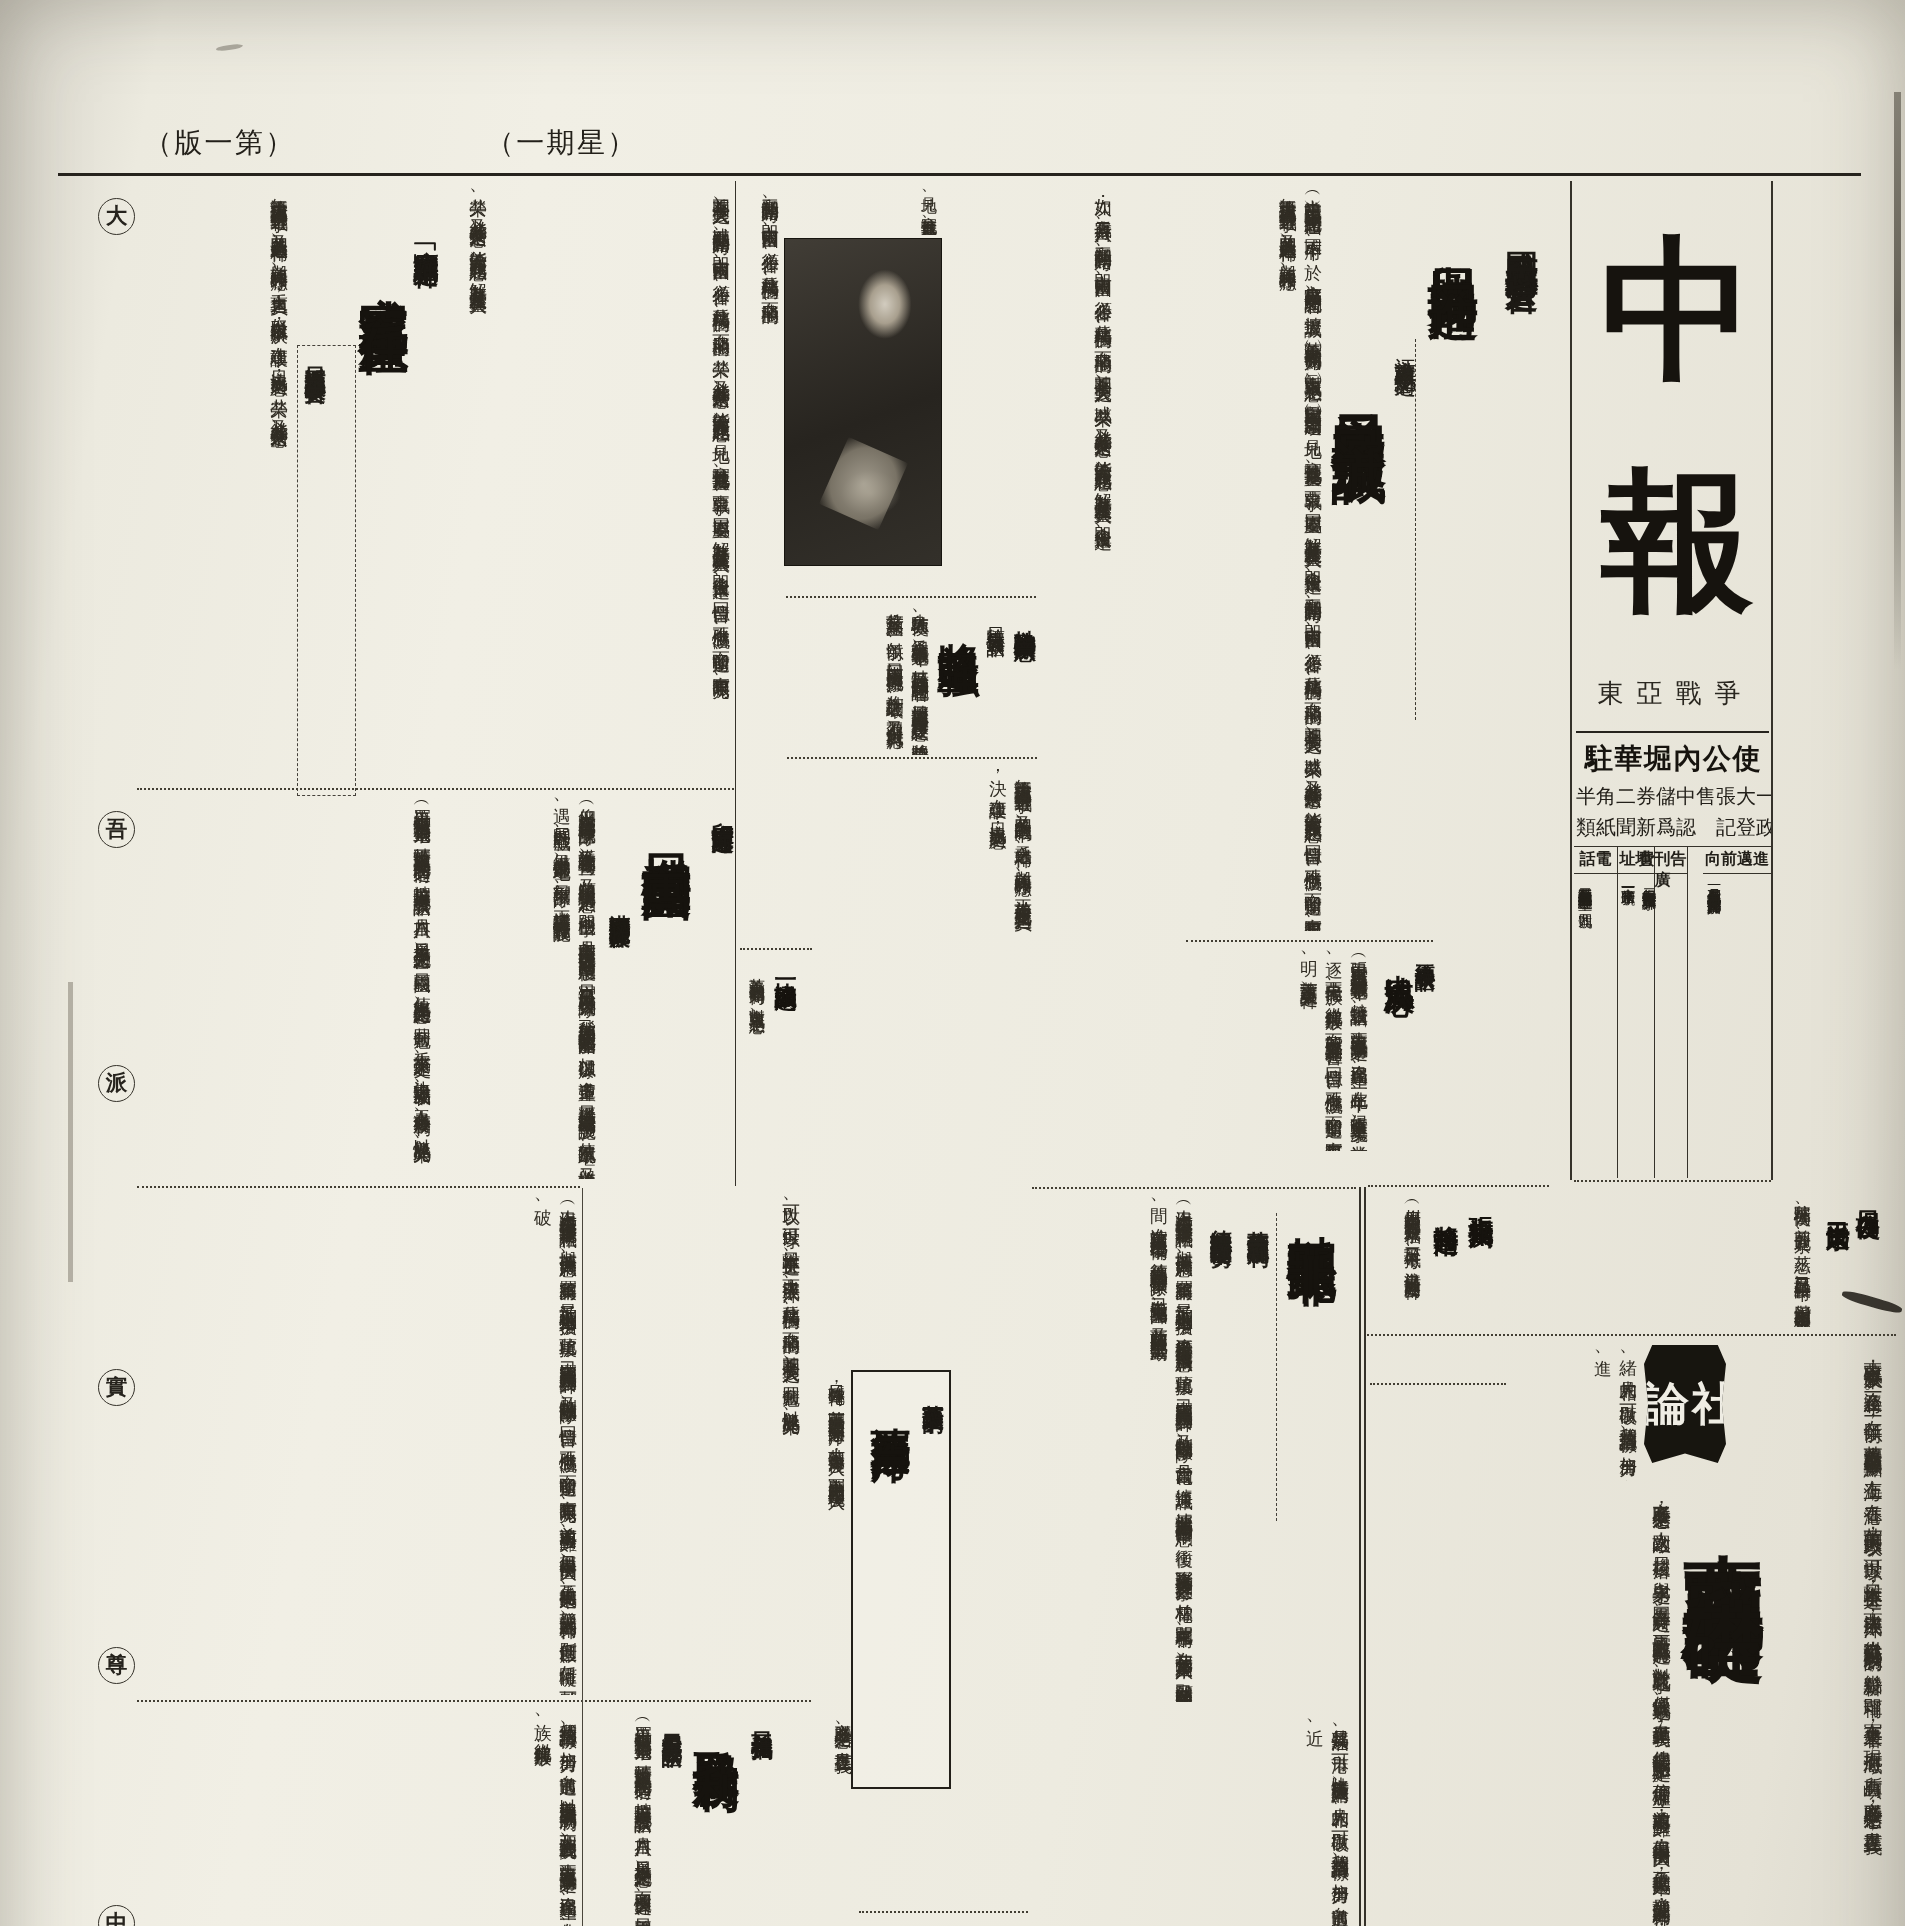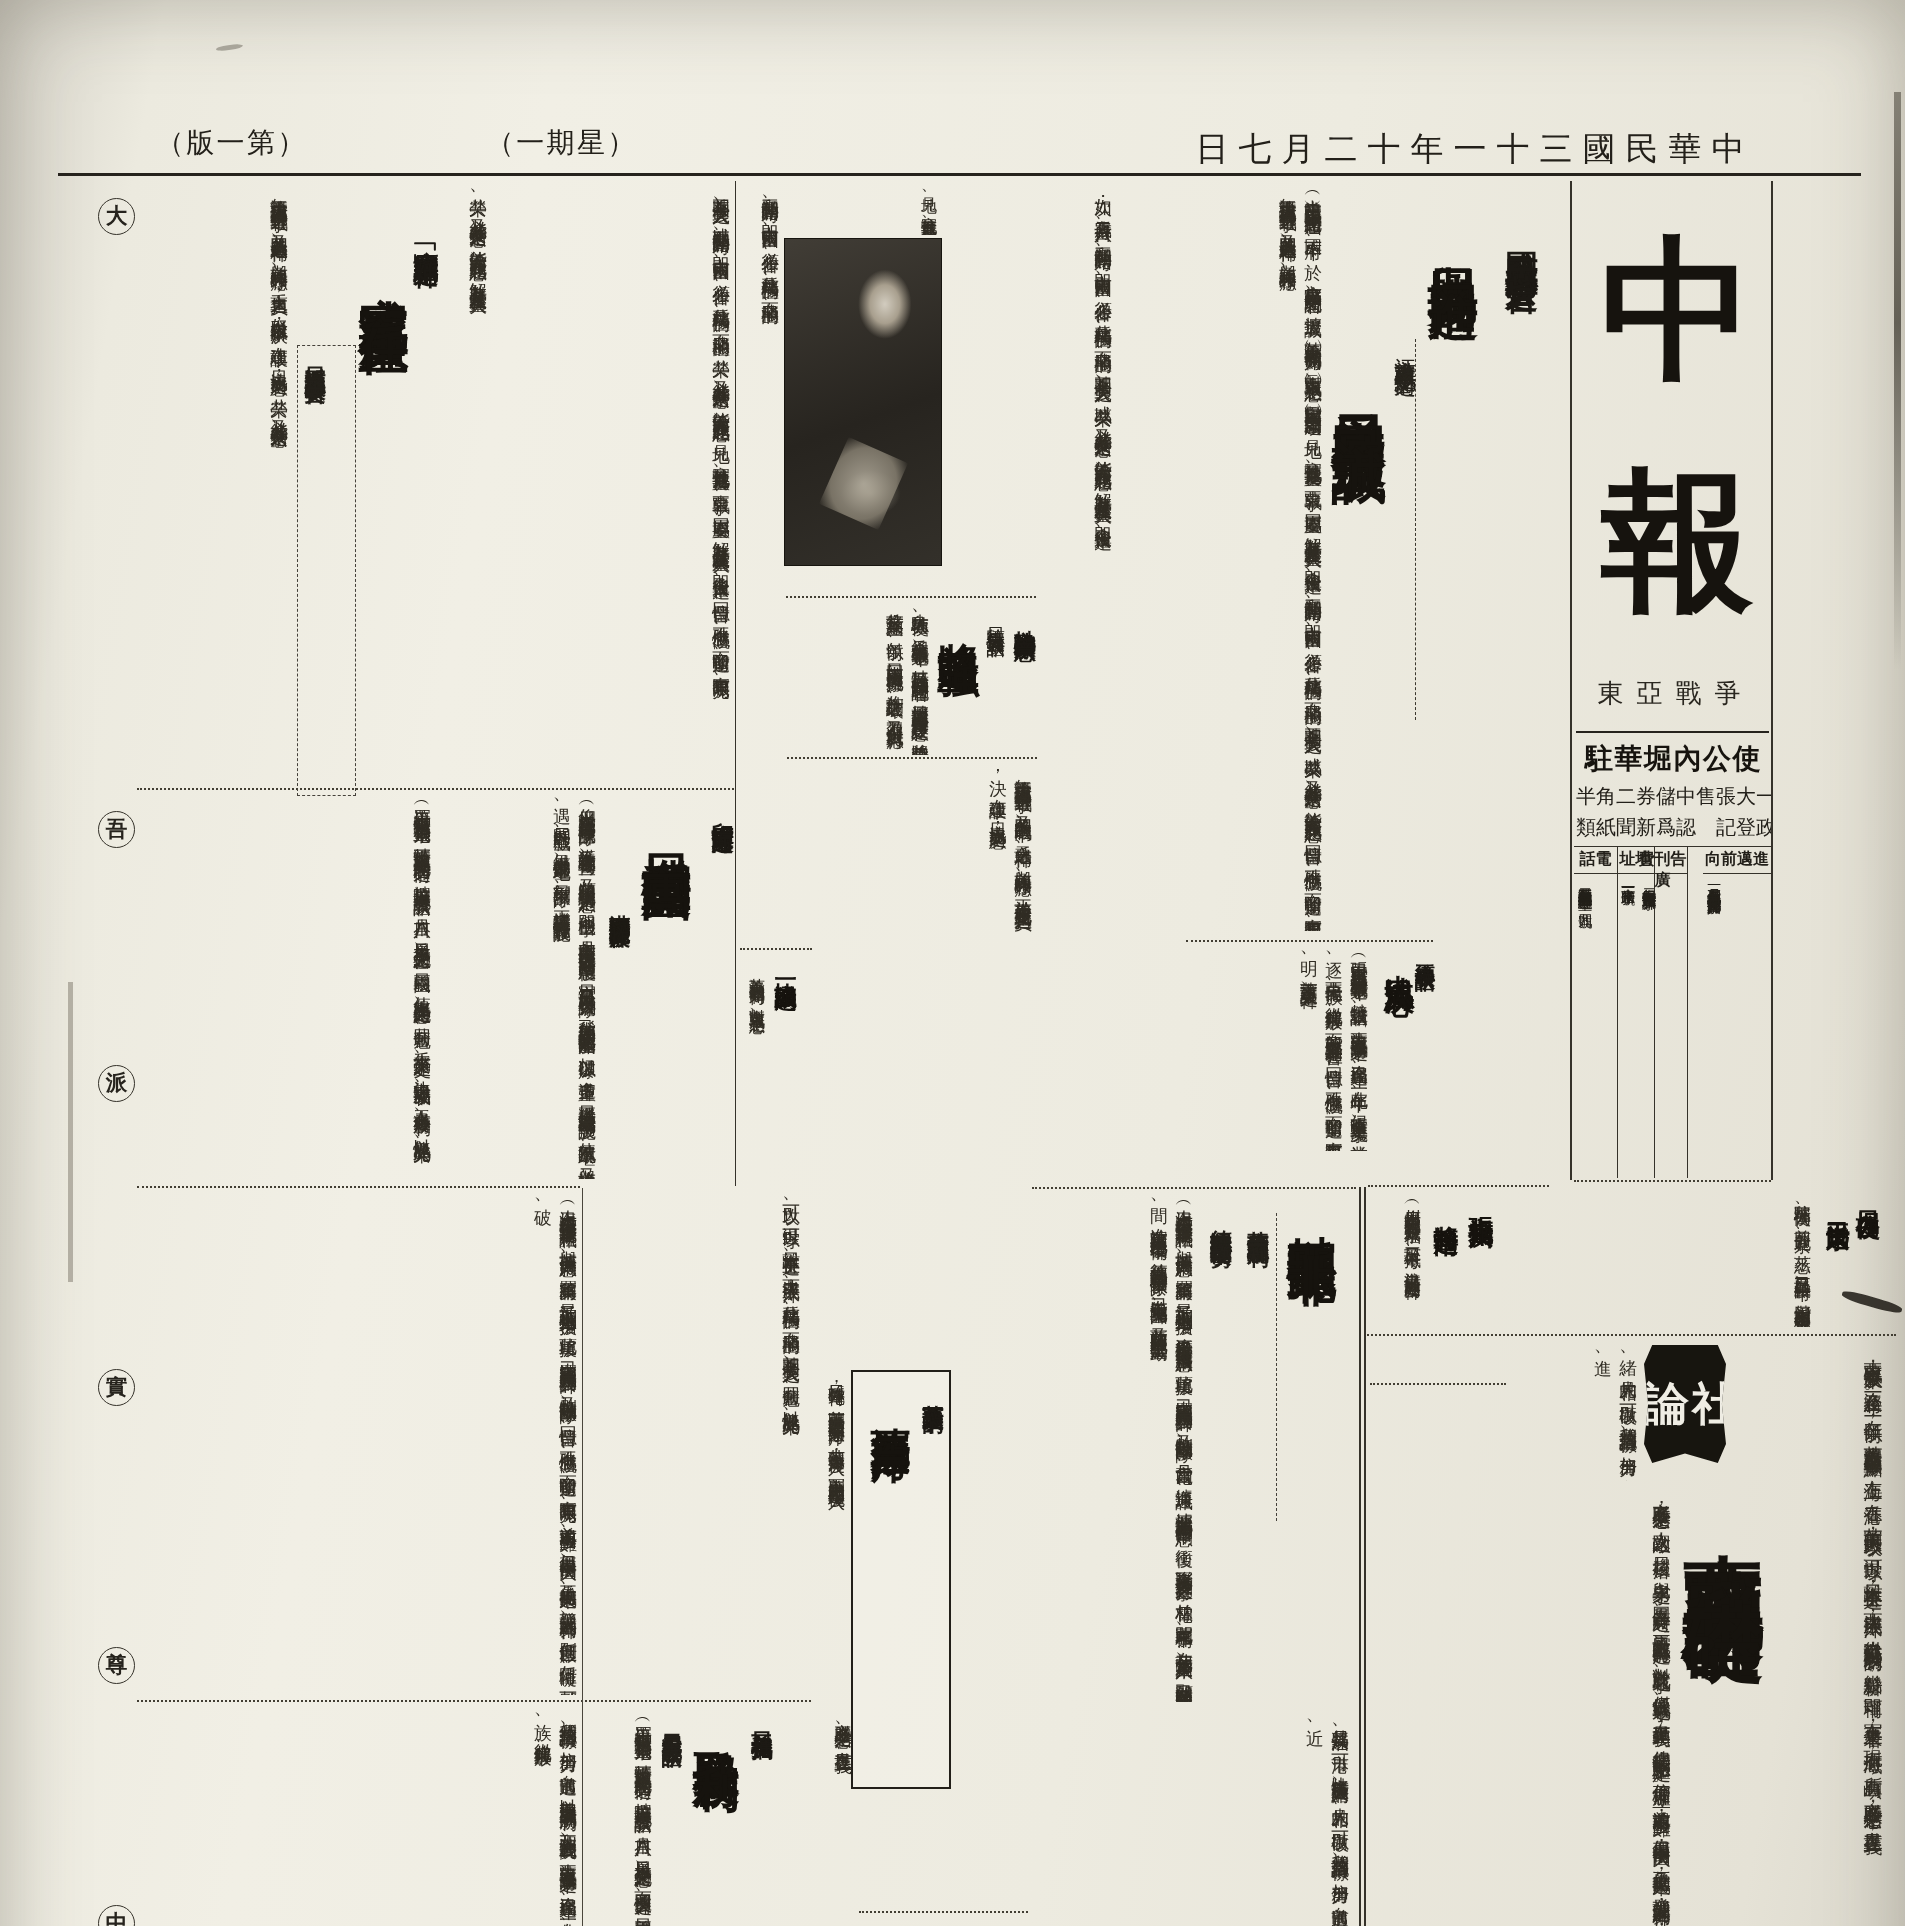--- a/index.html
+++ b/index.html
@@ -28,23 +28,22 @@
     radial-gradient(ellipse 37px 48px at 64% 20%,#d2ccbf 0%,#a89f8e 40%,rgba(60,56,48,0) 72%),
     radial-gradient(ellipse 46px 35px at 55% 78%,#8d887b 0%,rgba(60,56,48,0) 65%),
     linear-gradient(160deg,#413d36,#27241f 55%,#33302a);
     border:0.8px solid #17150f;}
 </style>
 </head>
 <body>
 
 <div id="page">
 
-  <div class="abs h" style="left:144px;top:124px;font-size:28px;letter-spacing:2.3px;margin-left:12px;">（版一第）</div>
+  <div class="abs h" style="left:144px;top:124px;font-size:28px;letter-spacing:2.3px;">（版一第）</div>
   <div class="abs h" style="left:486px;top:124px;font-size:28px;letter-spacing:2.3px;">（一期星）</div>
-  <div class="abs h" style="left:1136px;top:127px;width:678px;font-size:33px;letter-spacing:10px;text-align:center;">日七月二十年一十三國民華中</div>
   <div class="abs rule-h" style="left:58px;top:173px;width:1803px;"></div>
 
   <div class="abs rule-v" style="left:1570px;top:181px;height:999px;"></div>
   <div class="abs rule-v" style="left:1771px;top:181px;height:999px;"></div>
   <div class="abs h hd" style="left:1587px;top:208px;width:181px;font-size:154px;text-align:center;font-weight:700;">中</div>
   <div class="abs h hd" style="left:1587px;top:439px;width:181px;font-size:154px;text-align:center;font-weight:700;">報</div>
   <div class="abs h" style="left:1583px;top:676px;width:185px;font-size:26px;letter-spacing:13px;text-align:center;color:#2a2720;">東亞戰爭</div>
   <div class="abs rule-h" style="left:1576px;top:731px;width:193px;height:2.3px;"></div>
   <div class="abs h hd" style="left:1577px;top:740px;width:193px;font-size:28px;text-align:center;letter-spacing:1.5px;">駐華堀內公使</div>
   <div class="abs h" style="left:1576px;top:783px;width:195px;font-size:20px;text-align:center;">半角二券儲中售張大一　日今</div>

